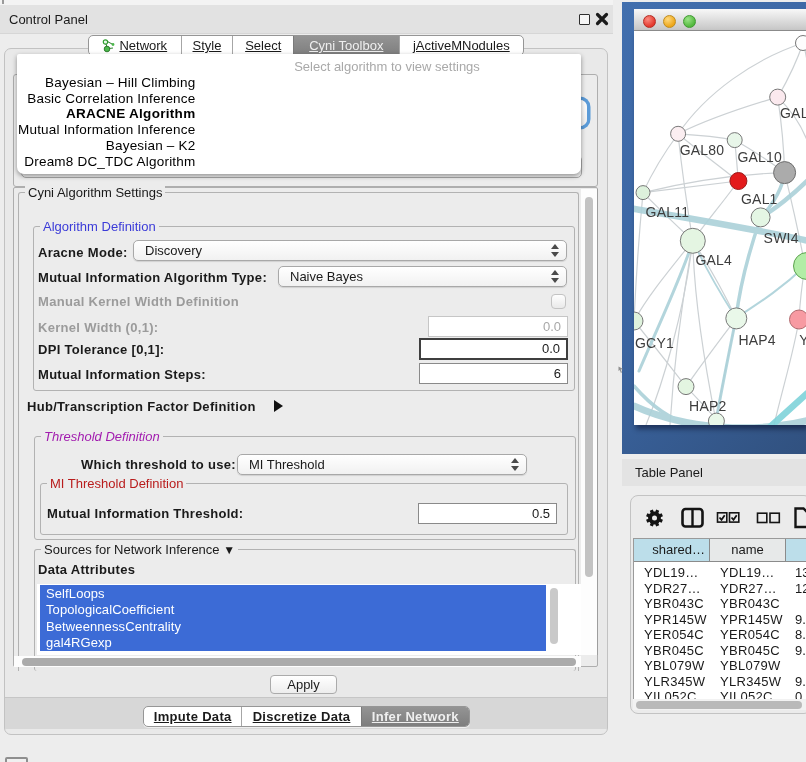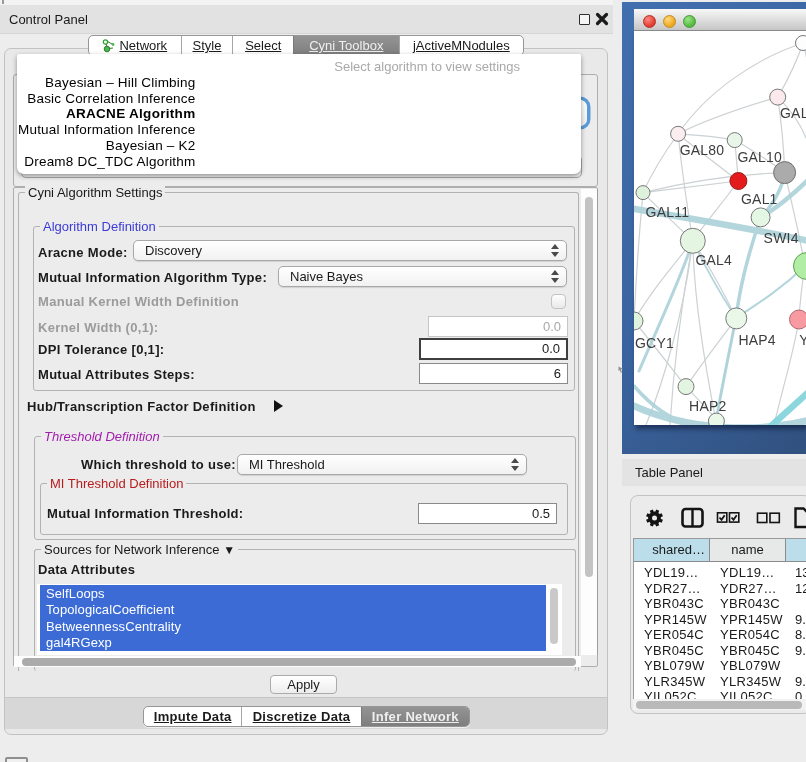--- a/index.html
+++ b/index.html
@@ -67,21 +67,21 @@
 
 <div class="abs b dis" style="left:38px;top:294px;">Manual Kernel Width Definition</div>
 <div class="abs" style="left:551px;top:294px;width:15px;height:15px;border:1px solid #c3c3c3;border-radius:4px;background:linear-gradient(#fefefe,#e9e9e9);box-sizing:border-box;"></div>
 
 <div class="abs b dis" style="left:38px;top:320px;">Kernel Width (0,1):</div>
 <div class="tf" style="left:428px;top:316px;width:140px;height:21px;border-color:#c6c6c6;color:#a8a8a8;line-height:19px;">0.0</div>
 
 <div class="abs b" style="left:38px;top:342px;">DPI Tolerance [0,1]:</div>
 <div class="tf" style="left:419px;top:338px;width:149px;height:22px;border:2px solid #3f3f3f;line-height:18px;">0.0</div>
 
-<div class="abs b" style="left:38px;top:367px;">Mutual Attributes Steps:</div>
+<div class="abs b" style="left:38px;top:367px;">Mutual Information Steps:</div>
 <div class="tf" style="left:419px;top:363px;width:149px;height:21px;border-color:#8a8a8a;line-height:19px;">6</div>
 
 <div class="abs b" style="left:27px;top:399px;">Hub/Transcription Factor Definition</div>
 <svg class="abs" style="left:272px;top:399px;" width="12" height="14" viewBox="0 0 12 14">
     <path d="M2 1 L11 7 L2 13 Z" fill="#111"></path>
   </svg>
 
 <div class="fs" style="left:34px;top:436px;width:540px;height:102px;">
     <span class="lg" style="color:#a21caf;font-style:italic;">Threshold Definition</span>
   </div>
@@ -92,21 +92,21 @@
     <span class="lg" style="color:#b91c1c;">MI Threshold Definition</span>
   </div>
 <div class="abs b" style="left:47px;top:506px;">Mutual Information Threshold:</div>
 <div class="tf" style="left:418px;top:503px;width:139px;height:21px;border-color:#8a8a8a;line-height:19px;">0.5</div>
 
 <div class="fs" style="left:34px;top:549px;width:540px;height:121px;border-bottom:none;">
     <span class="lg">Sources for Network Inference <span style="font-size:12px;">▼</span></span>
   </div>
 <div class="abs b" style="left:38px;top:562px;">Data Attributes</div>
 
-<div class="abs" style="left:37px;top:584px;width:525px;height:71px;background:#fff;overflow:hidden;">
+<div class="abs" style="left:37px;top:584px;width:525px;height:71px;background:#fff;overflow:hidden;padding-left:36px;">
   <div style="position:absolute;left:3px;top:1px;width:506px;height:66px;background:#3c6bd6;"></div>
   <div style="position:absolute;left:9px;top:2px;color:#fff;font-size:13px;line-height:16.4px;letter-spacing:0.1px;">SelfLoops<br>TopologicalCoefficient<br>BetweennessCentrality<br>gal4RGexp</div>
   <div style="position:absolute;left:512.5px;top:4px;width:8.5px;height:56px;background:#c9c9c9;border-radius:4px;"></div>
 </div>
 
 <div class="abs" style="left:581px;top:189px;width:16px;height:466px;background:#fdfdfd;border-right:1px solid #9e9e9e;"></div>
 <div class="abs" style="left:585px;top:197px;width:8px;height:380px;background:#c3c3c3;border-radius:4px;"></div>
 
 <div class="abs" style="left:14px;top:656px;width:567px;height:11px;background:#fdfdfd;"></div>
 <div class="abs" style="left:22px;top:658px;width:554px;height:7.5px;background:#ababab;border-radius:4px;"></div>
@@ -126,21 +126,21 @@
         <path d="M4 5 L5 8 M7 9.5 L11 9 M5.5 2.5 L10 5" stroke="#2e7e2e" stroke-width="1"></path>
         <circle cx="11" cy="5.5" r="1.4" fill="#4cb84c"></circle>
       </svg>Network</div>
   <div style="width:52px;">Style</div>
   <div style="width:61px;">Select</div>
   <div style="width:106px;" class="sel">Cyni Toolbox</div>
   <div style="width:125px;">jActiveMNodules</div>
 </div>
 
 <div class="abs" style="left:17px;top:54px;width:564px;height:120px;background:#fff;border-radius:2px 2px 7px 7px;box-shadow:0 2px 5px rgba(0,0,0,.4);"></div>
-<div class="abs" style="left:254px;top:59px;width:266px;text-align:right;color:#a9a9a9;font-size:13px;">Select algorithm to view settings</div>
+<div class="abs" style="left:254px;top:59px;width:266px;text-align:center;color:#a9a9a9;font-size:13px;">Select algorithm to view settings</div>
 <div class="abs" style="left:18px;top:75px;font-size:13.5px;line-height:15.7px;color:#000;letter-spacing:0.2px;text-align:right;">Bayesian – Hill Climbing<br>Basic Correlation Inference<br><span class="b">ARACNE Algorithm</span><br>Mutual Information Inference<br>Bayesian – K2<br>Dream8 DC_TDC Algorithm</div>
 
 <div class="abs" style="left:5px;top:757px;width:19px;height:16px;border:2px solid #8f8f8f;border-radius:2px;background:#f0f0f0;"></div>
 
 <div class="abs" style="left:622px;top:2px;width:184px;height:452px;background:linear-gradient(135deg,#426fae 0%,#3a64a0 55%,#31517f 100%);"></div>
 
 <div class="abs" style="left:634px;top:9px;width:172px;height:22px;background:linear-gradient(#f8f8f8,#c6c6c6);border-bottom:1px solid #8e8e8e;box-sizing:border-box;"></div>
 <div class="abs" style="left:643px;top:15px;width:11px;height:11px;border-radius:50%;background:radial-gradient(circle at 35% 30%,#fb8a80,#e3382c 70%);border:0.5px solid #b52d24;"></div>
 <div class="abs" style="left:663px;top:15px;width:11px;height:11px;border-radius:50%;background:radial-gradient(circle at 35% 30%,#ffd97e,#eda619 70%);border:0.5px solid #c08c1c;"></div>
 <div class="abs" style="left:682.5px;top:15px;width:11px;height:11px;border-radius:50%;background:radial-gradient(circle at 35% 30%,#9be487,#53b83e 70%);border:0.5px solid #3f9a31;"></div>

